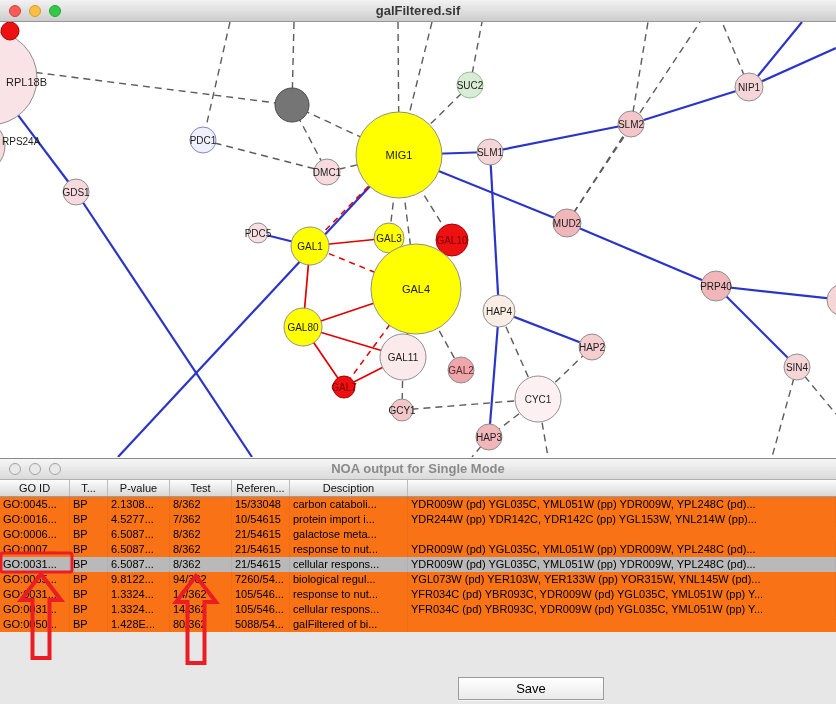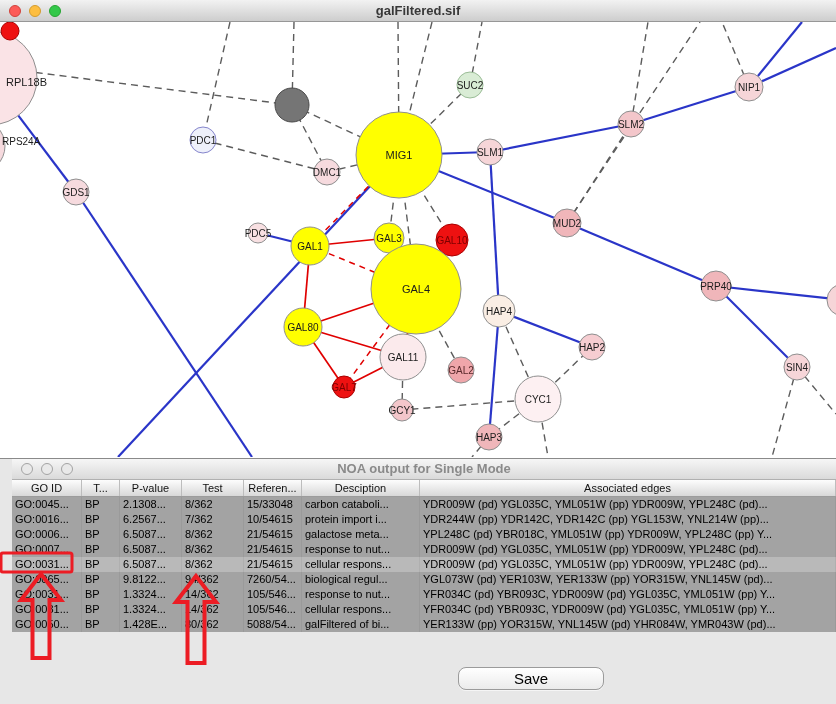--- a/index.html
+++ b/index.html
@@ -19,51 +19,51 @@
   .light { width:12px; height:12px; border-radius:50%; box-sizing:border-box; display:inline-block; }
   .light.red    { background:#fc5b57; border:1px solid #d0433c; }
   .light.yellow { background:#fdbe41; border:1px solid #d49c2e; }
   .light.green  { background:#34c84a; border:1px solid #27a532; }
   .light.inactive { background:#e9e9e9; border:1px solid #a3a3a3; }
   .graph-area { position:absolute; top:22px; left:0; width:836px; height:435px; background:#ffffff; display:block; }
 
   
   .noa {
     position:absolute; top:458px; left:0; width:836px; height:246px;
-    background:#e7e7e7; border-top:1px solid #8a8a8a; box-sizing:border-box;padding-left:12px;
+    background:#e7e7e7; border-top:1px solid #8a8a8a; box-sizing:border-box;
   }
   .noa-titlebar {
     position:relative; height:20px; background:linear-gradient(#f6f6f6,#dadada);
     border-bottom:1px solid #b0b0b0;
   }
   .noa-titlebar .lights { top:4px; }
   .noa-title { text-align:center; font-size:13px; font-weight:bold; color:#8a8a8a; line-height:20px; }
 
   .table-header {
     display:grid; grid-template-columns:70px 38px 62px 62px 58px 118px 1fr;
     height:17px; background:linear-gradient(#fdfdfd,#d8d8d8);
     border-bottom:1px solid #9c9c9c; box-sizing:border-box;
   }
   .th {
     font-size:11px; color:#111; text-align:center; line-height:16px;
     border-right:1px solid #bdbdbd; white-space:nowrap; overflow:hidden;
   }
   .tbody { background:#fff; }
-  .tr { display:grid; grid-template-columns:70px 38px 62px 62px 58px 118px 1fr; height:15px; background:#a3a3a3; }
+  .tr { display:grid; grid-template-columns:70px 38px 62px 62px 58px 118px 1fr; height:15px; background:#f97316; }
   .tr.selected { background:#b9b9b9; }
   .td {
     font-size:11px; color:#000; line-height:15px; padding-left:3px;
     white-space:nowrap; overflow:hidden; border-right:1px solid rgba(0,0,0,0.05);
   }
 
   .btn {
-    position:absolute; height:23px; top:208px;
+    position:absolute; height:23px; top:218px;
     background:linear-gradient(#ffffff,#ebebeb);
-    border:1px solid #9b9b9b; border-radius:8px;
-    font-family:"Liberation Sans", sans-serif; font-size:15px; color:#000;
+    border:1px solid #9b9b9b; border-radius:0;
+    font-family:"Liberation Sans", sans-serif; font-size:13px; color:#000;
     box-shadow:0 1px 0 rgba(255,255,255,0.6);
   }
   .btn.save   { left:458px; width:146px; }
   .btn.cancel { left:695px; width:112px; }
 
   
   #annotations { position:absolute; top:0; left:0; width:836px; height:704px; pointer-events:none; z-index:20; }
 </style>
 </head>
 <body>
@@ -205,49 +205,47 @@
       </div>
       <div class="noa-title">NOA output for Single Mode</div>
     </div>
     <div class="table-header" id="thead">
         <div class="th">GO ID</div>
         <div class="th">T...</div>
         <div class="th">P-value</div>
         <div class="th">Test</div>
         <div class="th">Referen...</div>
         <div class="th">Desciption</div>
-        <div class="th">Associated edges</div>
       </div>
     <div class="tbody" id="tbody">
         <div class="tr">
           <div class="td">GO:0045...</div>
           <div class="td">BP</div>
           <div class="td">2.1308...</div>
           <div class="td">8/362</div>
           <div class="td">15/33048</div>
           <div class="td">carbon cataboli...</div>
           <div class="td">YDR009W (pd) YGL035C, YML051W (pp) YDR009W, YPL248C (pd)...</div>
         </div>
         <div class="tr">
           <div class="td">GO:0016...</div>
           <div class="td">BP</div>
-          <div class="td">6.2567...</div>
+          <div class="td">4.5277...</div>
           <div class="td">7/362</div>
           <div class="td">10/54615</div>
           <div class="td">protein import i...</div>
           <div class="td">YDR244W (pp) YDR142C, YDR142C (pp) YGL153W, YNL214W (pp)...</div>
         </div>
         <div class="tr">
           <div class="td">GO:0006...</div>
           <div class="td">BP</div>
           <div class="td">6.5087...</div>
           <div class="td">8/362</div>
           <div class="td">21/54615</div>
           <div class="td">galactose meta...</div>
-          <div class="td">YPL248C (pd) YBR018C, YML051W (pp) YDR009W, YPL248C (pp) Y...</div>
         </div>
         <div class="tr">
           <div class="td">GO:0007...</div>
           <div class="td">BP</div>
           <div class="td">6.5087...</div>
           <div class="td">8/362</div>
           <div class="td">21/54615</div>
           <div class="td">response to nut...</div>
           <div class="td">YDR009W (pd) YGL035C, YML051W (pp) YDR009W, YPL248C (pd)...</div>
         </div>
@@ -287,21 +285,20 @@
           <div class="td">cellular respons...</div>
           <div class="td">YFR034C (pd) YBR093C, YDR009W (pd) YGL035C, YML051W (pp) Y...</div>
         </div>
         <div class="tr">
           <div class="td">GO:0050...</div>
           <div class="td">BP</div>
           <div class="td">1.428E...</div>
           <div class="td">80/362</div>
           <div class="td">5088/54...</div>
           <div class="td">galFiltered of bi...</div>
-          <div class="td">YER133W (pp) YOR315W, YNL145W (pd) YHR084W, YMR043W (pd)...</div>
         </div>
       </div>
     <button class="btn save">Save</button>
   </section>
 
   <svg id="annotations" width="836" height="704" viewBox="0 0 836 704">
       <rect x="1" y="553" width="71" height="19" rx="2" fill="none" stroke="#ec1c24" stroke-width="3"></rect>
       <polygon points="41,574 21,600 32.5,600 32.5,658 49.5,658 49.5,600 61,600" fill="none" stroke="#ec1c24" stroke-width="4" stroke-linejoin="miter"></polygon>
       <polygon points="196,576 176,602 187.5,602 187.5,663 204.5,663 204.5,602 216,602" fill="none" stroke="#ec1c24" stroke-width="4" stroke-linejoin="miter"></polygon>
     </svg>

